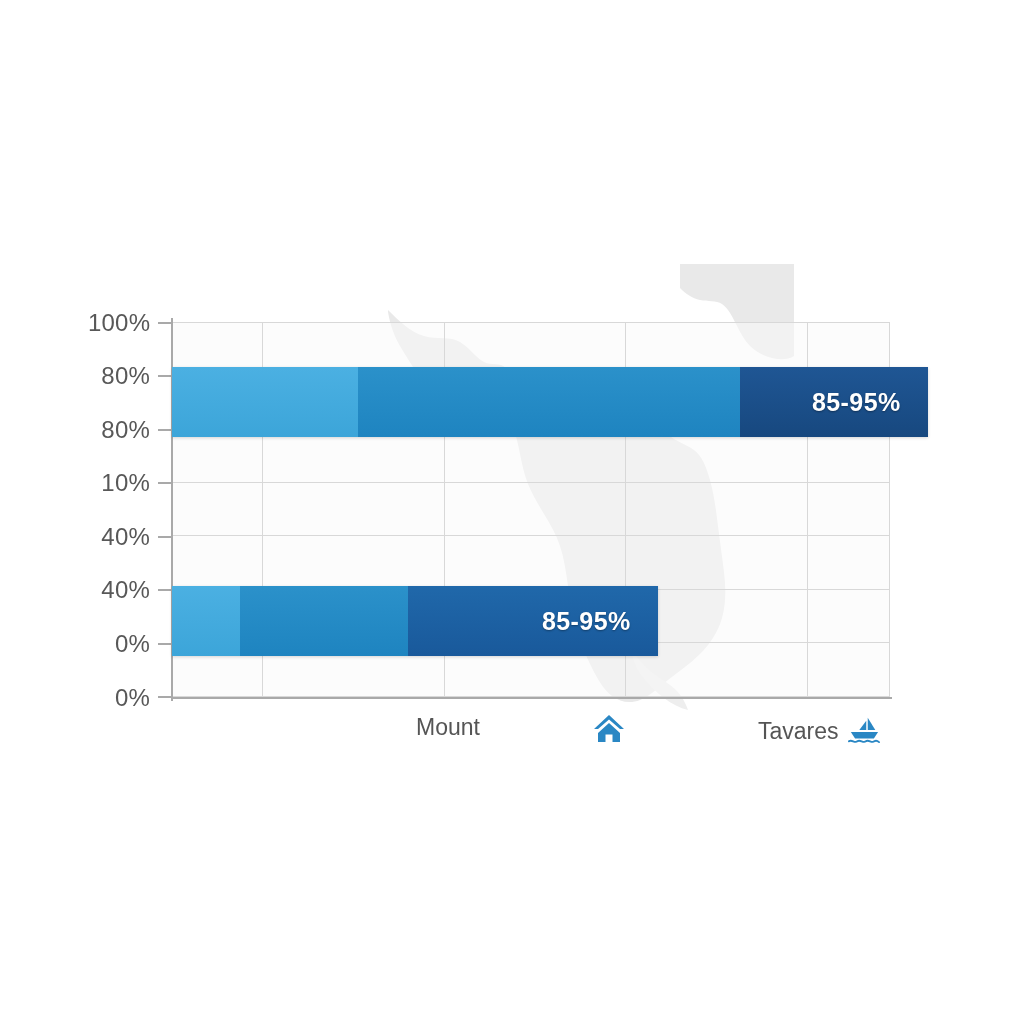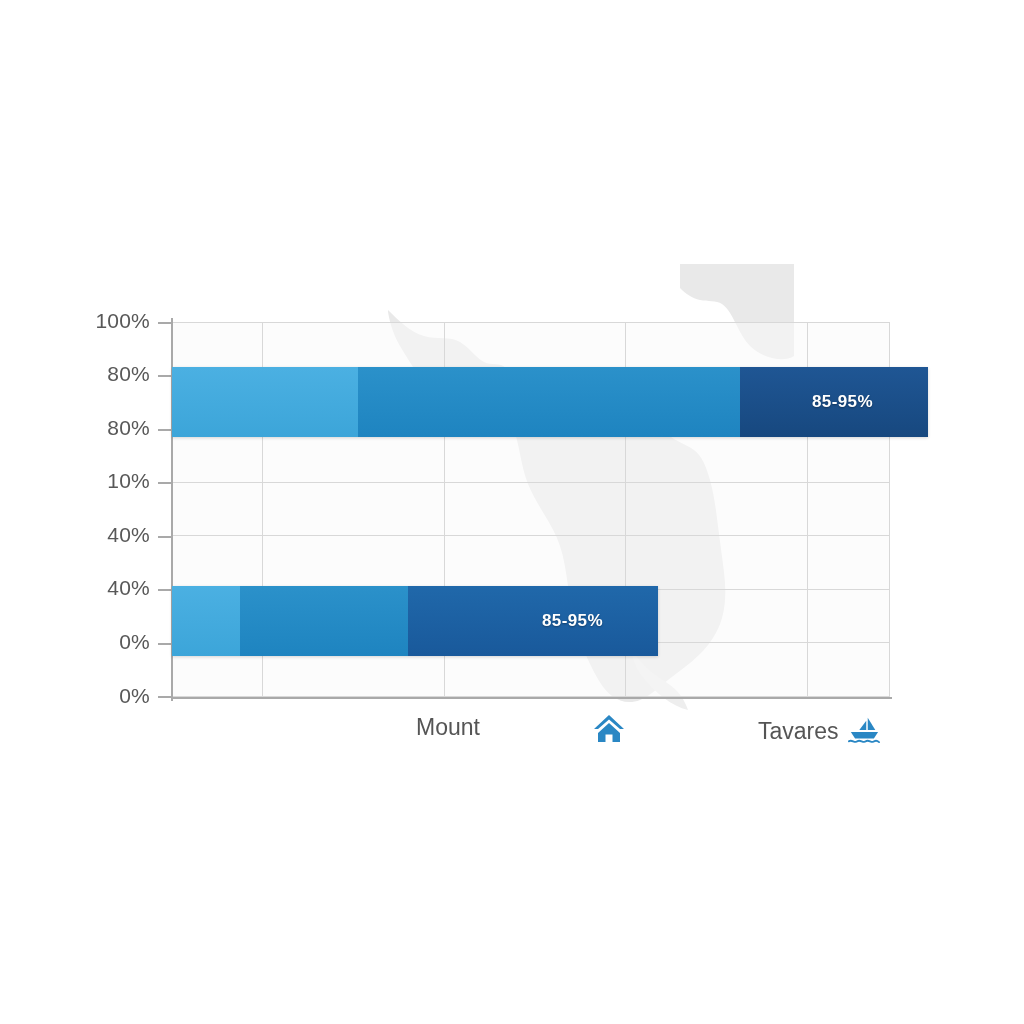--- a/index.html
+++ b/index.html
@@ -77,21 +77,21 @@
     height: 2px;
     background: #a9a9a9;
   }
 
   
   .ylabel {
     position: absolute;
     right: 0;
     width: 62px;
     text-align: right;
-    font-size: 21px;
+    font-size: 24px;
     color: #585858;
     font-family: "Liberation Sans", sans-serif;
     letter-spacing: 0.2px;
   }
   .ylabels-wrap {
     position: absolute;
     left: 88px;
     top: 0;
     width: 62px;
     height: 1024px;
@@ -107,21 +107,21 @@
   .seg {
     height: 100%;
   }
   .bar-label {
     position: absolute;
     top: 0;
     height: 100%;
     display: flex;
     align-items: center;
     color: #ffffff;
-    font-size: 17px;
+    font-size: 25px;
     font-weight: bold;
     letter-spacing: 0.4px;
     text-shadow: 0 1px 2px rgba(0,0,0,0.35);
     white-space: nowrap;
   }
 
   
   .xlabels {
     position: absolute;
     left: 172px;

